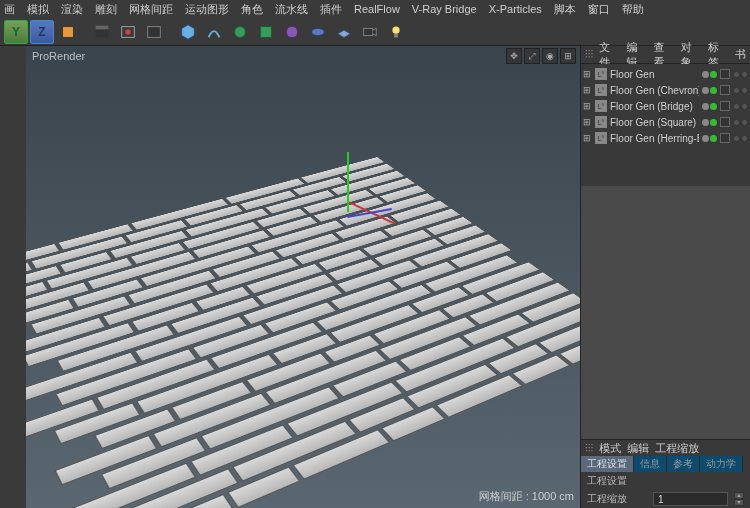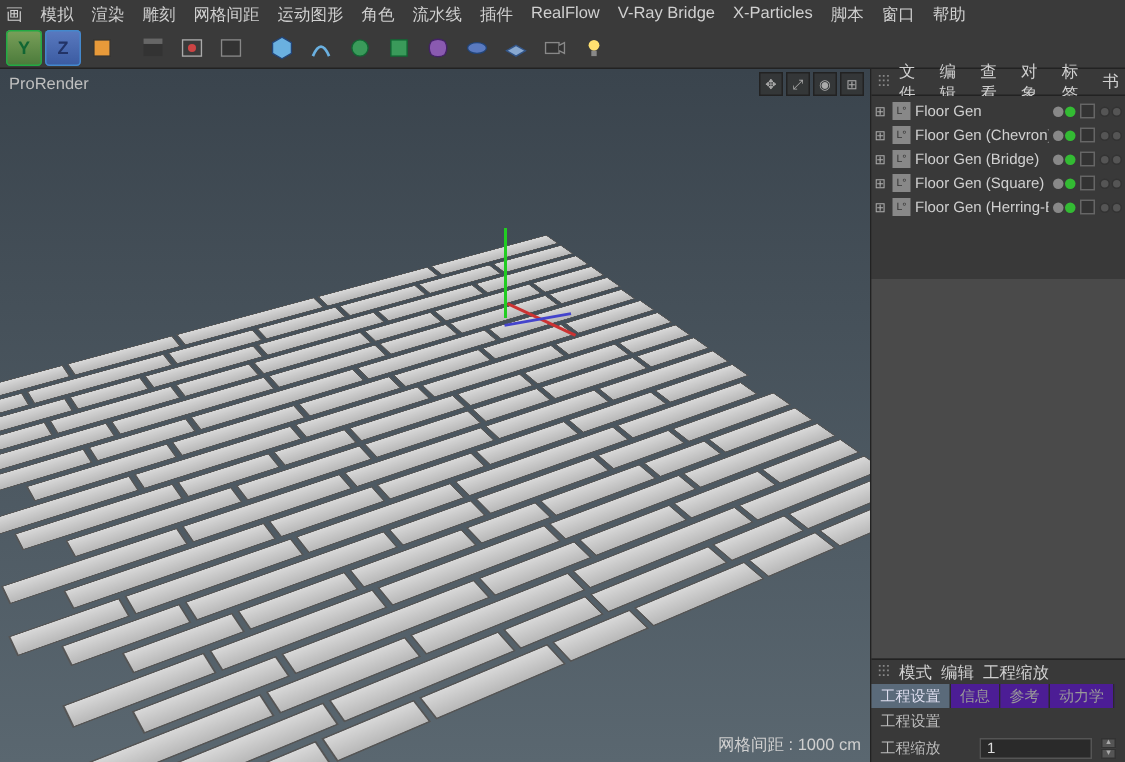--- a/index.html
+++ b/index.html
@@ -8,21 +8,21 @@
 .menubar { height: 18px; background: #3a3a3a; display: flex; align-items: center; padding: 0 4px; gap: 12px; font-size: 11px; }
 .menubar span { cursor: default; }
 
 .toolbar { height: 28px; background: #3a3a3a; display: flex; align-items: center; padding: 2px 4px; gap: 2px; border-bottom: 1px solid #222; }
 .tool-btn { width: 24px; height: 24px; border-radius: 3px; display: flex; align-items: center; justify-content: center; cursor: pointer; }
 .tool-btn svg { width: 18px; height: 18px; }
 .axis-y { background: linear-gradient(#7aa05a,#4a7a3a); color:#163; font-weight:bold; font-size:12px; box-shadow: inset 0 0 0 1px #2a4; }
 .axis-z { background: linear-gradient(#5a7ac0,#3a5aa0); color:#236; font-weight:bold; font-size:12px; box-shadow: inset 0 0 0 1px #48c; }
 .gap { width: 6px; }
 
-.main { display: flex; height: calc(100% - 46px); }
+.main { display: flex; height: calc(100% - 46px); margin-left: 26px; }
 
 .viewport { flex: 1; position: relative; background: linear-gradient(#3a444d 0%, #5a6770 100%); overflow: hidden; }
 .vp-label { position: absolute; top: 4px; left: 6px; color: #bfbfbf; font-size: 11px; z-index: 5; }
 .vp-status { position: absolute; bottom: 4px; right: 6px; color: #cfcfcf; font-size: 11px; z-index: 5; }
 .vp-toolbar-r { position: absolute; top: 2px; right: 4px; display: flex; gap: 2px; z-index: 5; }
 .vp-toolbar-r .vb { width: 16px; height: 16px; background: #333c; border: 1px solid #222; font-size: 9px; display:flex;align-items:center;justify-content:center;color:#aaa; }
 
 .floor { position:absolute; left:50%; top:54%; transform:translate(-50%,-50%) perspective(900px) rotateX(55deg) rotateZ(-30deg); width:480px; height:440px; }
 .plank-row { display:flex; margin-bottom:4px; }
 .plank { height:18px; background:linear-gradient(#d8d8d8,#b8b8b8); border:1px solid #555; margin-right:3px; }
@@ -44,21 +44,21 @@
 .d-gray{background:#888;} .d-green{background:#3b3;} .d-dk{background:#555;border:1px solid #333;}
 .cb { width:10px;height:10px;border:1px solid #666;background:#333; }
 
 .empty-area { flex:1; background:#4a4a4a; }
 
 .attr-section { background:#393939; border-top:1px solid #222; }
 .attr-header { height:16px; display:flex; align-items:center; gap:6px; padding:0 4px; font-size:11px; }
 .attr-header span:first-child{color:#888;}
 .attr-title { height:18px; display:flex; align-items:center; gap:4px; padding:0 4px; font-size:11px; color:#e8c070; }
 .attr-tabs { display:flex; height:16px; font-size:10px; }
-.attr-tabs .tab { padding:0 6px; display:flex;align-items:center; border-right:1px solid #2a2a2a; color:#999; background:#4c1d95; }
+.attr-tabs .tab { padding:0 6px; display:flex;align-items:center; border-right:1px solid #2a2a2a; color:#999; background:#0c4a6e; }
 .attr-tabs .tab.active { background:#5a6a7a; color:#dde; }
 .attr-group { padding:2px 6px; font-size:10px; color:#bbb; }
 .attr-field { display:flex; align-items:flex-end; gap:6px; padding:2px 6px; font-size:10px; }
 .attr-field label { width:60px; color:#bbb; }
 .attr-field .val { flex:1; background:#2a2a2a; border:1px solid #555; height:14px; display:flex;align-items:center; padding:0 4px; color:#ddd; }
 .attr-field .spin { width:10px; display:flex; flex-direction:column; }
 .attr-field .spin div { height:7px; background:#555; border:1px solid #333; font-size:6px; text-align:center;line-height:5px;color:#aaa; }
 .attr-btn { margin:2px 26px; height:16px; background:#555; border:1px solid #333; font-size:10px; display:flex;align-items:center;justify-content:center; color:#ccc; }
 </style>
 </head>

